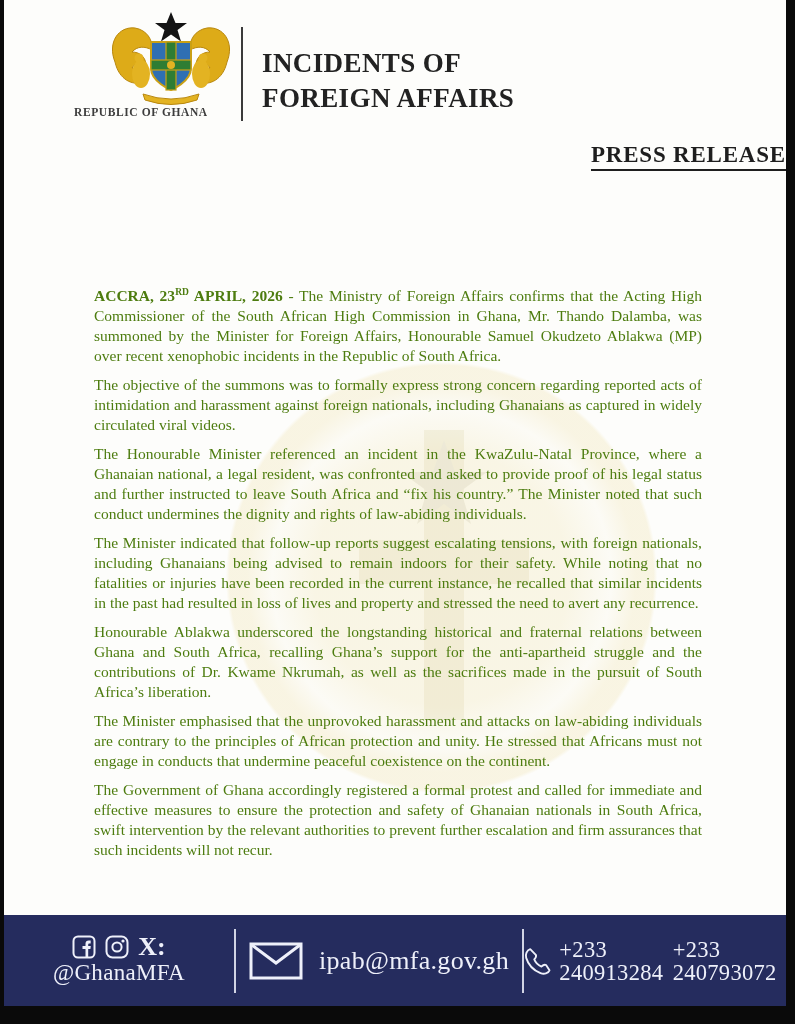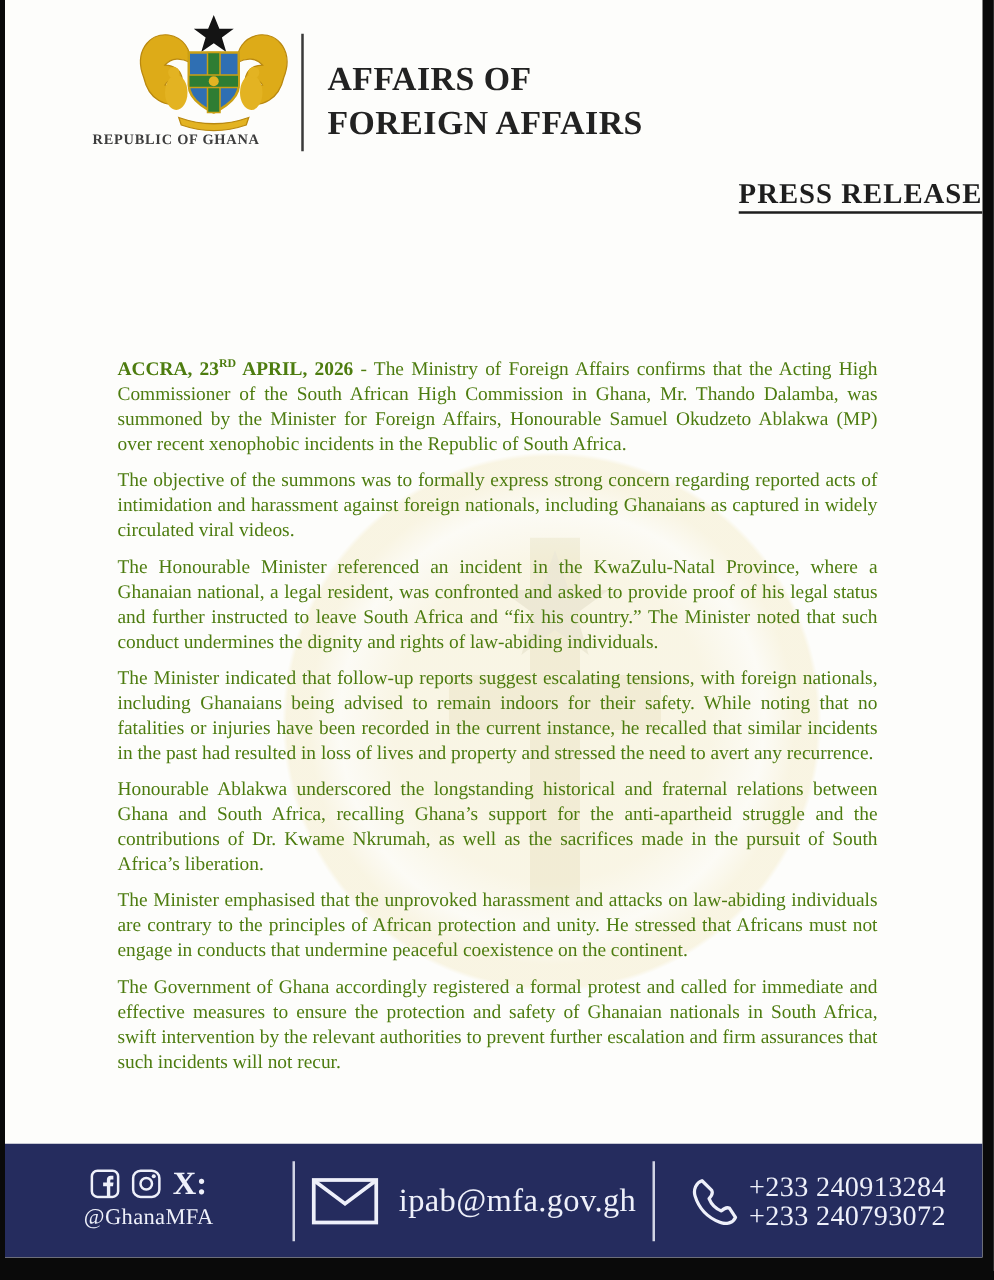--- a/index.html
+++ b/index.html
@@ -64,25 +64,25 @@
 
   
   .footer {
     position:absolute; left:0; right:0; bottom:0; height:91px; background:#252c5e;
     display:flex; align-items:center; color:#eef0fa;
   }
   .footer-sec { display:flex; align-items:center; justify-content:center; height:100%; }
   .sec-social { width:230px; flex-direction:column; justify-content:center; gap:1px; }
   .social-row { display:flex; align-items:flex-end; gap:9px; }
   .x-label { font-size:26px; font-weight:bold; line-height:24px; }
-  .social-handle { font-size:18px; line-height:26px; letter-spacing:.3px; }
+  .social-handle { font-size:23px; line-height:26px; letter-spacing:.3px; }
   .sec-email { flex:1; gap:16px; }
   .email-text { font-size:26px; letter-spacing:.3px; }
   .sec-phone { width:262px; gap:8px; }
-  .phone-lines { display:flex; flex-direction:column;justify-content:center; }
+  .phone-lines { display:flex; flex-direction:row;justify-content:center; }
   .phone-num { font-size:22.5px; line-height:23px; letter-spacing:.3px; }
   .footer-divider { width:2px; height:64px; background:rgba(240,242,252,.85); align-self:center; }
   .icon-svg { display:block; }
 </style>
 </head>
 <body>
 
 <div class="photo">
   <div class="page">
 
@@ -108,21 +108,21 @@
       <path d="M46,30 h40 v26 c0,14 -20,22 -20,22 c0,0 -20,-8 -20,-22 Z" fill="#2f6fb3" stroke="#caa015" stroke-width="2"></path>
       <rect x="61" y="30" width="10" height="48" fill="#2e7d33" stroke="#caa015" stroke-width="1.2"></rect>
       <rect x="46" y="48" width="40" height="10" fill="#2e7d33" stroke="#caa015" stroke-width="1.2"></rect>
       <circle cx="66" cy="53" r="4" fill="#e3b322"></circle>
 
       <path d="M38,82 Q66,92 94,82 L92,88 Q66,97 40,88 Z" fill="#e3b322" stroke="#b9880f" stroke-width="1"></path>
     </svg>
     <div class="republic-label">REPUBLIC OF GHANA</div>
     <div class="header-divider"></div>
     <div class="ministry-name">
-      <div>AFFAIRS OF</div>
+      <div>INCIDENTS OF</div>
       <div>FOREIGN AFFAIRS</div>
     </div>
 
     <div class="pr-heading-wrap">
       <span class="pr-heading">PRESS RELEASE</span>
     </div>
 
     <div class="body-text">
       <p><span class="dateline-bold"><span>ACCRA, 23</span><sup>RD</sup><span> APRIL, 2026</span></span><span> - </span><span>The Ministry of Foreign Affairs confirms that the Acting High Commissioner of the South African High Commission in Ghana, Mr. Thando Dalamba, was summoned by the Minister for Foreign Affairs, Honourable Samuel Okudzeto Ablakwa (MP) over recent xenophobic incidents in the Republic of South Africa.</span></p>
       <p>The objective of the summons was to formally express strong concern regarding reported acts of intimidation and harassment against foreign nationals, including Ghanaians as captured in widely circulated viral videos.</p>

